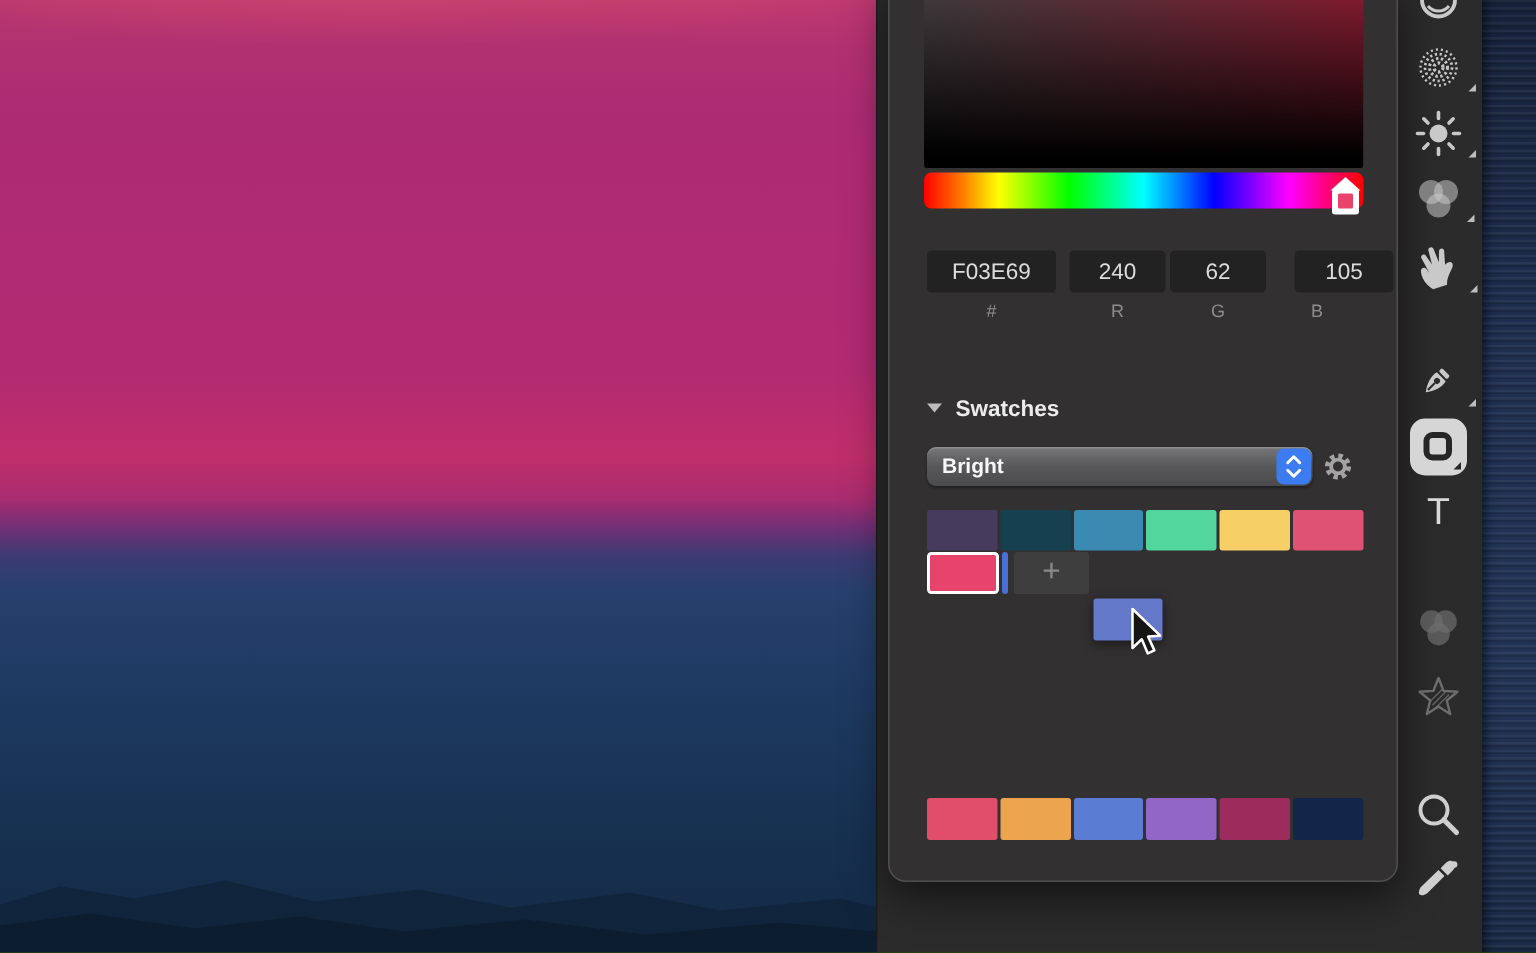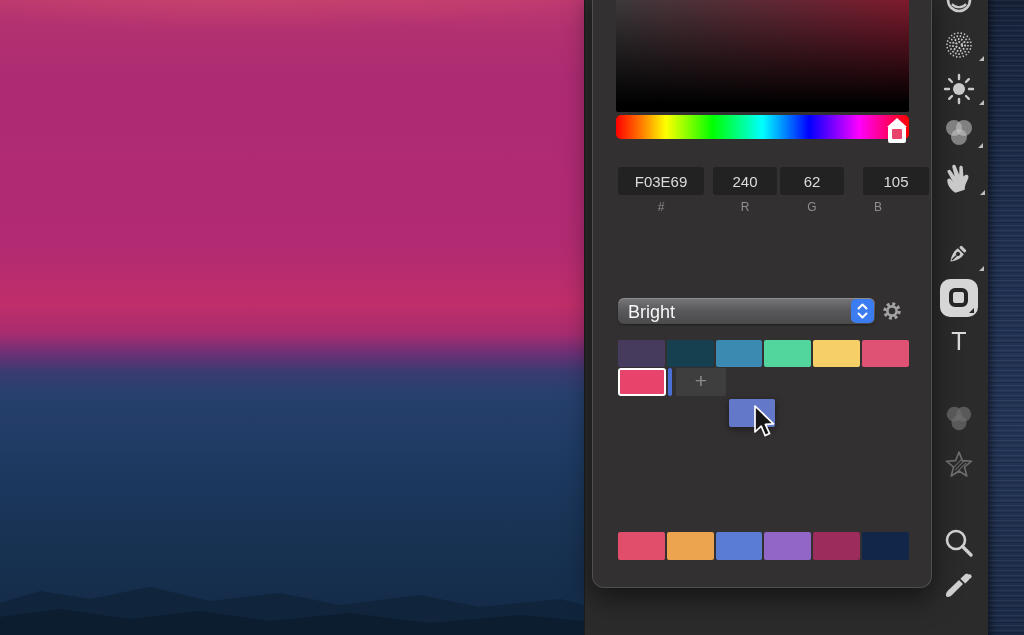--- a/index.html
+++ b/index.html
@@ -54,21 +54,21 @@
   .l-g{left:187px;width:64px;}
   .l-b{left:254px;width:62px;}
 
   .sw-header{left:25px;top:275px;width:200px;height:20px;display:flex;align-items:center;gap:9px;position:absolute;}
   .sw-header .disc{width:0;height:0;border-left:5px solid transparent;border-right:5px solid transparent;border-top:6px solid #bdbdbd;position:static;}
   .sw-header .txt{position:static;color:#ececec;font-size:15px;font-weight:bold;}
 
   .dropdown{left:25px;top:311px;width:257px;height:26px;border-radius:6px;
     background:linear-gradient(#77777a,#58585b 50%,#4b4b4e);
     box-shadow:inset 0 1px 0 rgba(255,255,255,.18), 0 1px 2px rgba(0,0,0,.4);}
-  .dropdown .val{position:absolute;left:10px;top:4px;color:#f7f7f7;font-size:18px;}
+  .dropdown .val{position:absolute;left:10px;top:4px;color:#f7f7f7;font-size:14px;font-weight:bold;}
   .dropdown .stepper{position:absolute;right:1px;top:1px;width:23px;height:24px;border-radius:5px;}
   .gear-btn{left:286px;top:311px;width:26px;height:26px;}
 
   .swatch-row{display:flex;gap:2px;position:absolute;}
   .row1{left:25px;top:353px;}
   .rowB{left:25px;top:545px;}
   .swatch{position:static;width:46.8px;height:27px;border-radius:2px;}
   .rowB .swatch{height:28px;}
 
   .sel-swatch{left:25px;top:381px;width:48px;height:28px;border-radius:3px;border:2px solid #fff;}
@@ -122,20 +122,24 @@
 
     <input class="field f-hex" readonly="" value="F03E69" style="">
     <input class="field f-r" readonly="" value="240" style="">
     <input class="field f-g" readonly="" value="62" style="">
     <input class="field f-b" readonly="" value="105" style="">
     <div class="flabel l-hex">#</div>
     <div class="flabel l-r">R</div>
     <div class="flabel l-g">G</div>
     <div class="flabel l-b">B</div>
 
+    <div class="sw-header">
+      <div class="disc"></div>
+      <div class="txt">Swatches</div>
+    </div>
 
     <div class="dropdown">
       <div class="val">Bright</div>
       <div class="stepper" style="background: rgb(59, 124, 240);">
         <svg width="23" height="24" viewBox="0 0 23 24">
           <path d="M7.5 9.5 L11.5 5.5 L15.5 9.5" fill="none" stroke="#fff" stroke-width="2" stroke-linecap="round" stroke-linejoin="round"></path>
           <path d="M7.5 14.5 L11.5 18.5 L15.5 14.5" fill="none" stroke="#fff" stroke-width="2" stroke-linecap="round" stroke-linejoin="round"></path>
         </svg>
       </div>
     </div>

